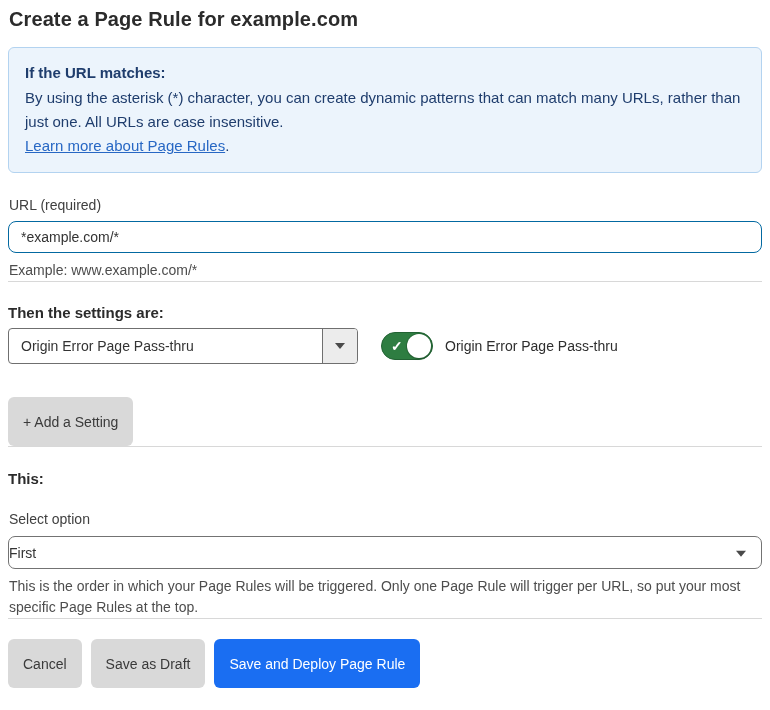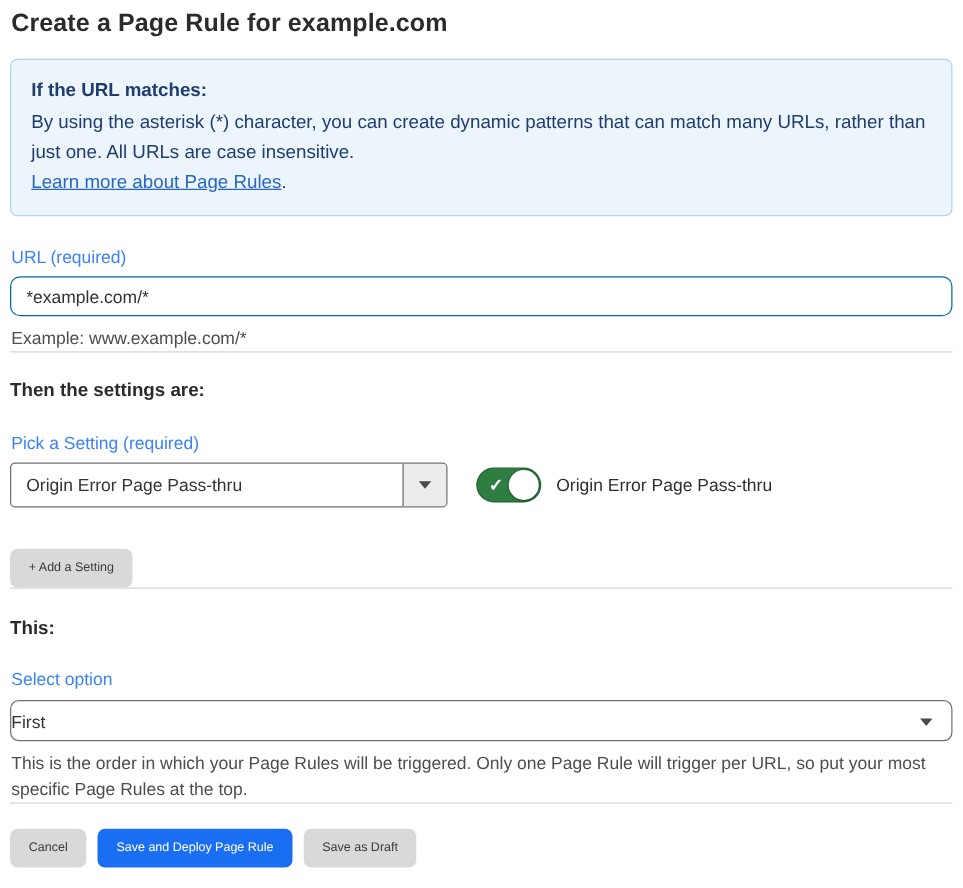--- a/index.html
+++ b/index.html
@@ -41,21 +41,21 @@
   .info-box .info-body { margin: 0; }
   .info-box a.info-link {
     color: #2767c4;
     text-decoration: underline;
     cursor: pointer;
   }
   .info-box .info-suffix { color: #1f3d6d; }
   
   .field-label {
     font-size: 14px;
-    color: #3b82f6;
+    color: #404040;
     margin: 14px 0 8px 1px;
   }
   .helper-text {
     font-size: 14px;
     color: #4d4d4d;
     margin: 7px 0 0 1px;
     line-height: 21px;
   }
   
   .text-input {
@@ -160,25 +160,25 @@
   .toggle-label {
     font-size: 14px;
     color: #2e2e2e;
     margin-left: 12px;
   }
   
   .btn {
     display: inline-flex;
     align-items: center;
     justify-content: center;
-    height: 31px;
+    height: 49px;
     padding: 0 15px;
     border: none;
     border-radius: 6px;
-    font-size: 10px;
+    font-size: 14px;
     font-family: "Liberation Sans", sans-serif;
     cursor: pointer;
   }
   .btn-gray {
     background: #d9d9d9;
     color: #3a3a3a;
   }
   .btn-blue {
     background: #1a6ef2;
     color: #ffffff;
@@ -231,21 +231,20 @@
   </div>
 
   <div class="field-label">URL (required)</div>
   <input class="text-input" type="text" value="*example.com/*" style="">
   <div class="helper-text">Example: www.example.com/*</div>
 
   <hr class="divider divider-1">
 
   <div class="section-heading">Then the settings are:</div>
 
-  <div class="field-label picker-label">Pick a Setting (required)</div>
 
   <div class="setting-row">
     <div class="setting-select">
       <div class="select-value">Origin Error Page Pass-thru</div>
       <div class="select-arrow-btn">
         <span class="tri-down"></span>
       </div>
     </div>
     <div class="toggle-wrap">
       <div class="toggle">
@@ -268,17 +267,17 @@
     <span>First</span>
     <span class="tri-down"></span>
   </div>
 
   <div class="helper-text">This is the order in which your Page Rules will be triggered. Only one Page Rule will trigger per URL, so put your most specific Page Rules at the top.</div>
 
   <hr class="divider divider-3">
 
   <div class="footer-row">
     <button class="btn btn-gray">Cancel</button>
+    <button class="btn btn-gray">Save as Draft</button>
     <button class="btn btn-blue">Save and Deploy Page Rule</button>
-    <button class="btn btn-gray">Save as Draft</button>
   </div>
 
 </div>
 
 </body></html>

